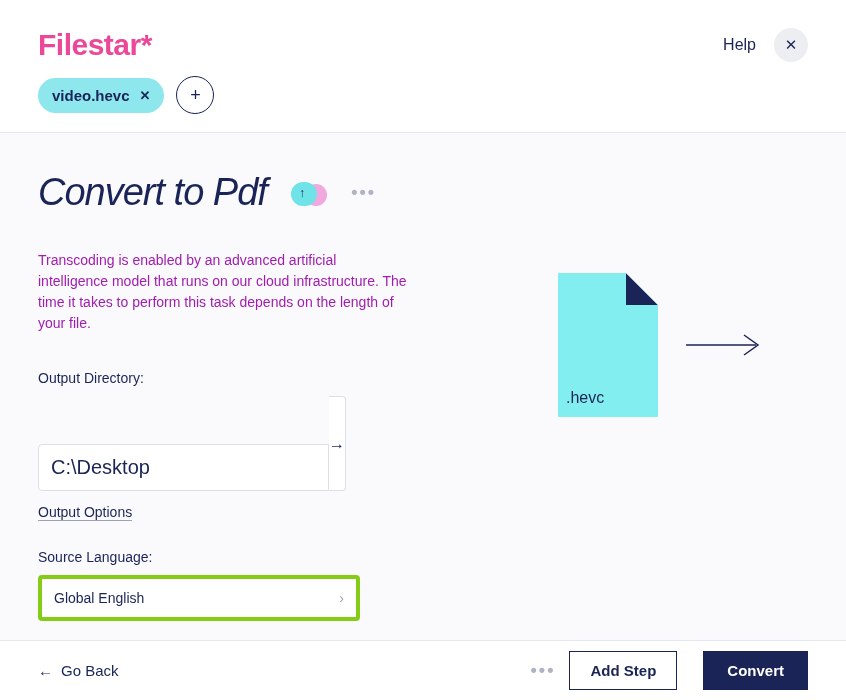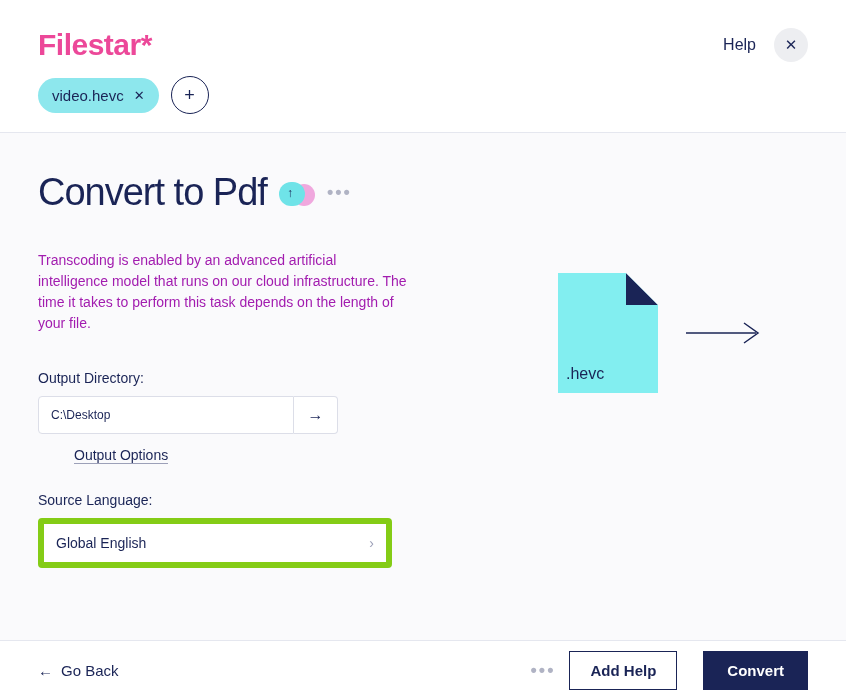--- a/index.html
+++ b/index.html
@@ -55,20 +55,21 @@
     .file-chip {
       background: #8de7ed;
       border-radius: 20px;
       padding: 9px 14px;
       display: flex;
       align-items: center;
       gap: 10px;
       font-size: 15px;
       color: #1a2456;
       cursor: pointer;
+      font-weight: bold;
     }
     .file-chip .x {
       font-size: 13px;
     }
     .add-chip {
       width: 38px;
       height: 38px;
       border-radius: 50%;
       border: 1px solid #1a2456;
       display: flex;
@@ -84,22 +85,23 @@
       height: 520px;
       display: flex;
       position: relative;
     }
     .left-col {
       width: 400px;
     }
     .title-row {
       display: flex;
       align-items: center;
-      gap: 12px;
+      gap: 24px;
       margin-bottom: 36px;
+      font-style: italic;
     }
     .title {
       font-size: 38px;
       font-weight: 500;
       color: #1a2456;
       letter-spacing: -1px;
     }
     .cloud-badge {
       position: relative;
       width: 36px;
@@ -155,23 +157,24 @@
     .input-row {
       display: flex;
       width: 300px;
       margin-bottom: 12px;
     }
     .text-input {
       flex: 1;
       border: 1px solid #dcdee8;
       border-radius: 4px 0 0 4px;
       padding: 11px 12px;
-      font-size: 12px;
-      color: #1a2456;
-      background: #fff;
+      font-size: 20px;
+      color: #1a2456;
+      background: #fff;
+      margin-top: 48px;
     }
     .input-btn {
       width: 44px;
       border: 1px solid #dcdee8;
       border-left: none;
       border-radius: 0 4px 4px 0;
       background: #fff;
       display: flex;
       align-items: center;
       justify-content: center;
@@ -180,25 +183,24 @@
       font-size: 16px;
     }
     .options-link {
       font-size: 14px;
       color: #1a2456;
       text-decoration: none;
       border-bottom: 1px solid #9ca0b8;
       cursor: pointer;
       display: inline-block;
       margin-bottom: 28px;
-      margin-left: 36px;
     }
     .select-row {
-      width: 354px;
-      border: 6px solid #84cc16;
+      width: 322px;
+      border: 4px solid #84cc16;
       border-radius: 4px;
       padding: 11px 12px;
       background: #fff;
       display: flex;
       justify-content: space-between;
       align-items: center;
       font-size: 14px;
       color: #1a2456;
       cursor: pointer;
     }
@@ -209,21 +211,21 @@
     .illustration {
       position: absolute;
       right: 80px;
       top: 140px;
       display: flex;
       align-items: center;
       gap: 28px;
     }
     .file-icon {
       width: 100px;
-      height: 120px;
+      height: 144px;
       position: relative;
     }
     .file-body-teal { background: #82eef0; }
     .file-body-pink { background: #f0a8de; }
     .file-body {
       width: 100%;
       height: 100%;
       position: absolute;
     }
     .file-corner {
@@ -384,16 +386,16 @@
   </div>
 </div>
 
 <div class="footer">
   <div class="go-back">
     <span>←</span>
     <span>Go Back</span>
   </div>
   <div class="footer-right">
     <div class="footer-dots">•••</div>
-    <button class="btn-outline">Add Help</button>
+    <button class="btn-outline">Add Step</button>
     <button class="btn-primary">Convert</button>
   </div>
 </div>
 
 </body></html>

